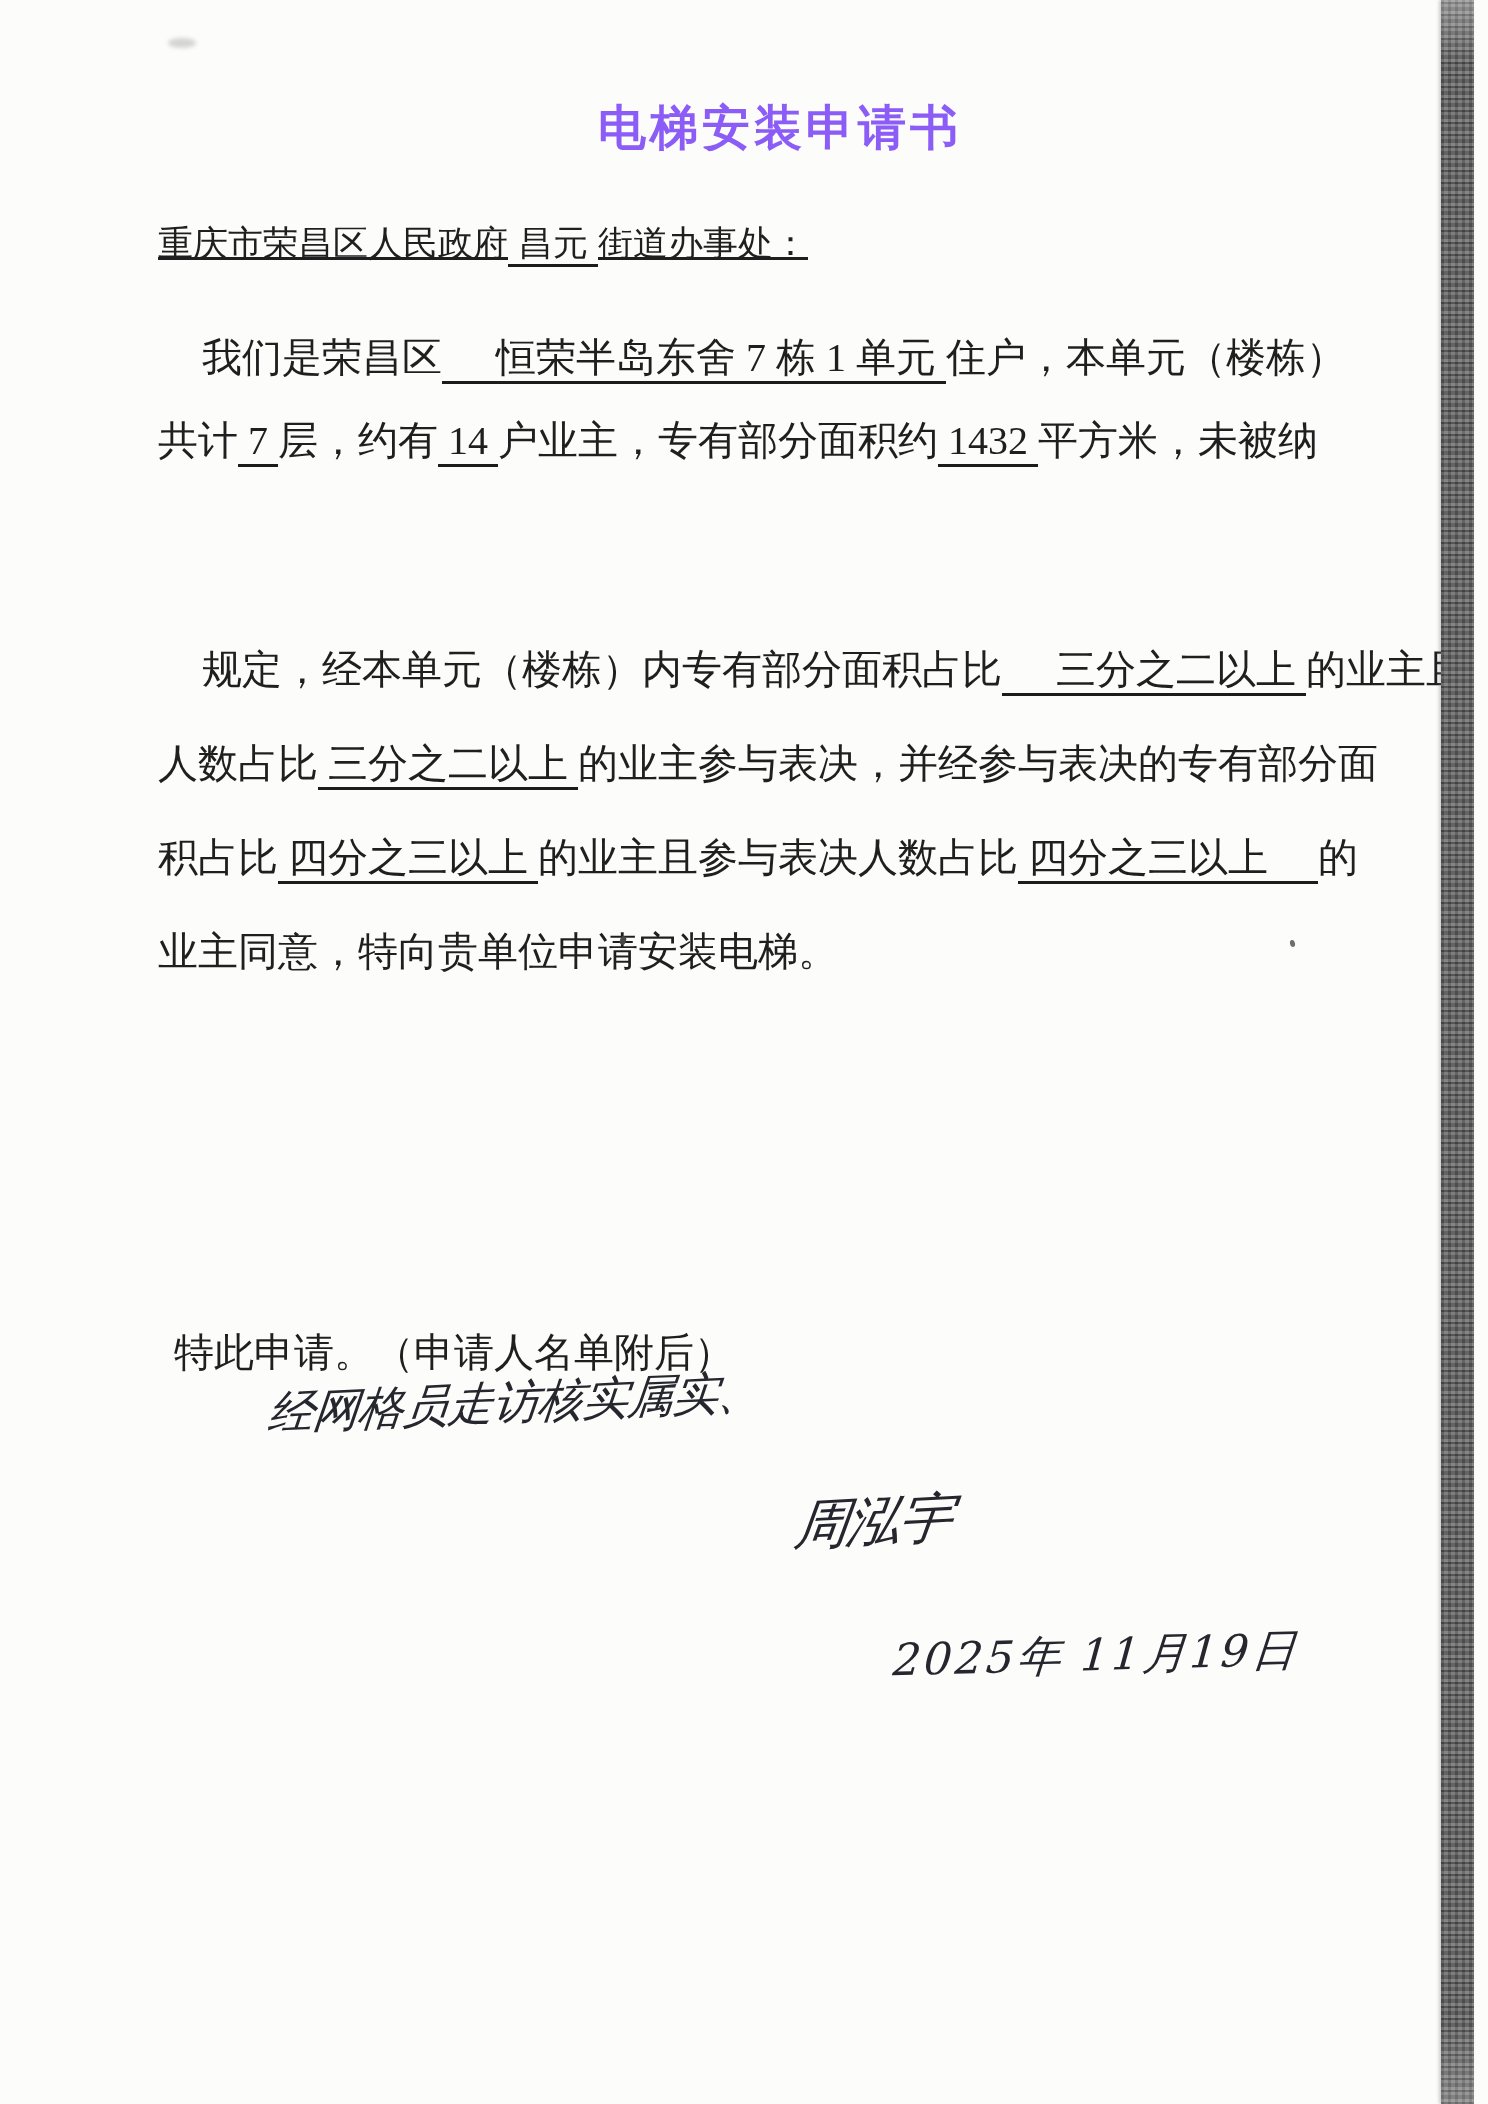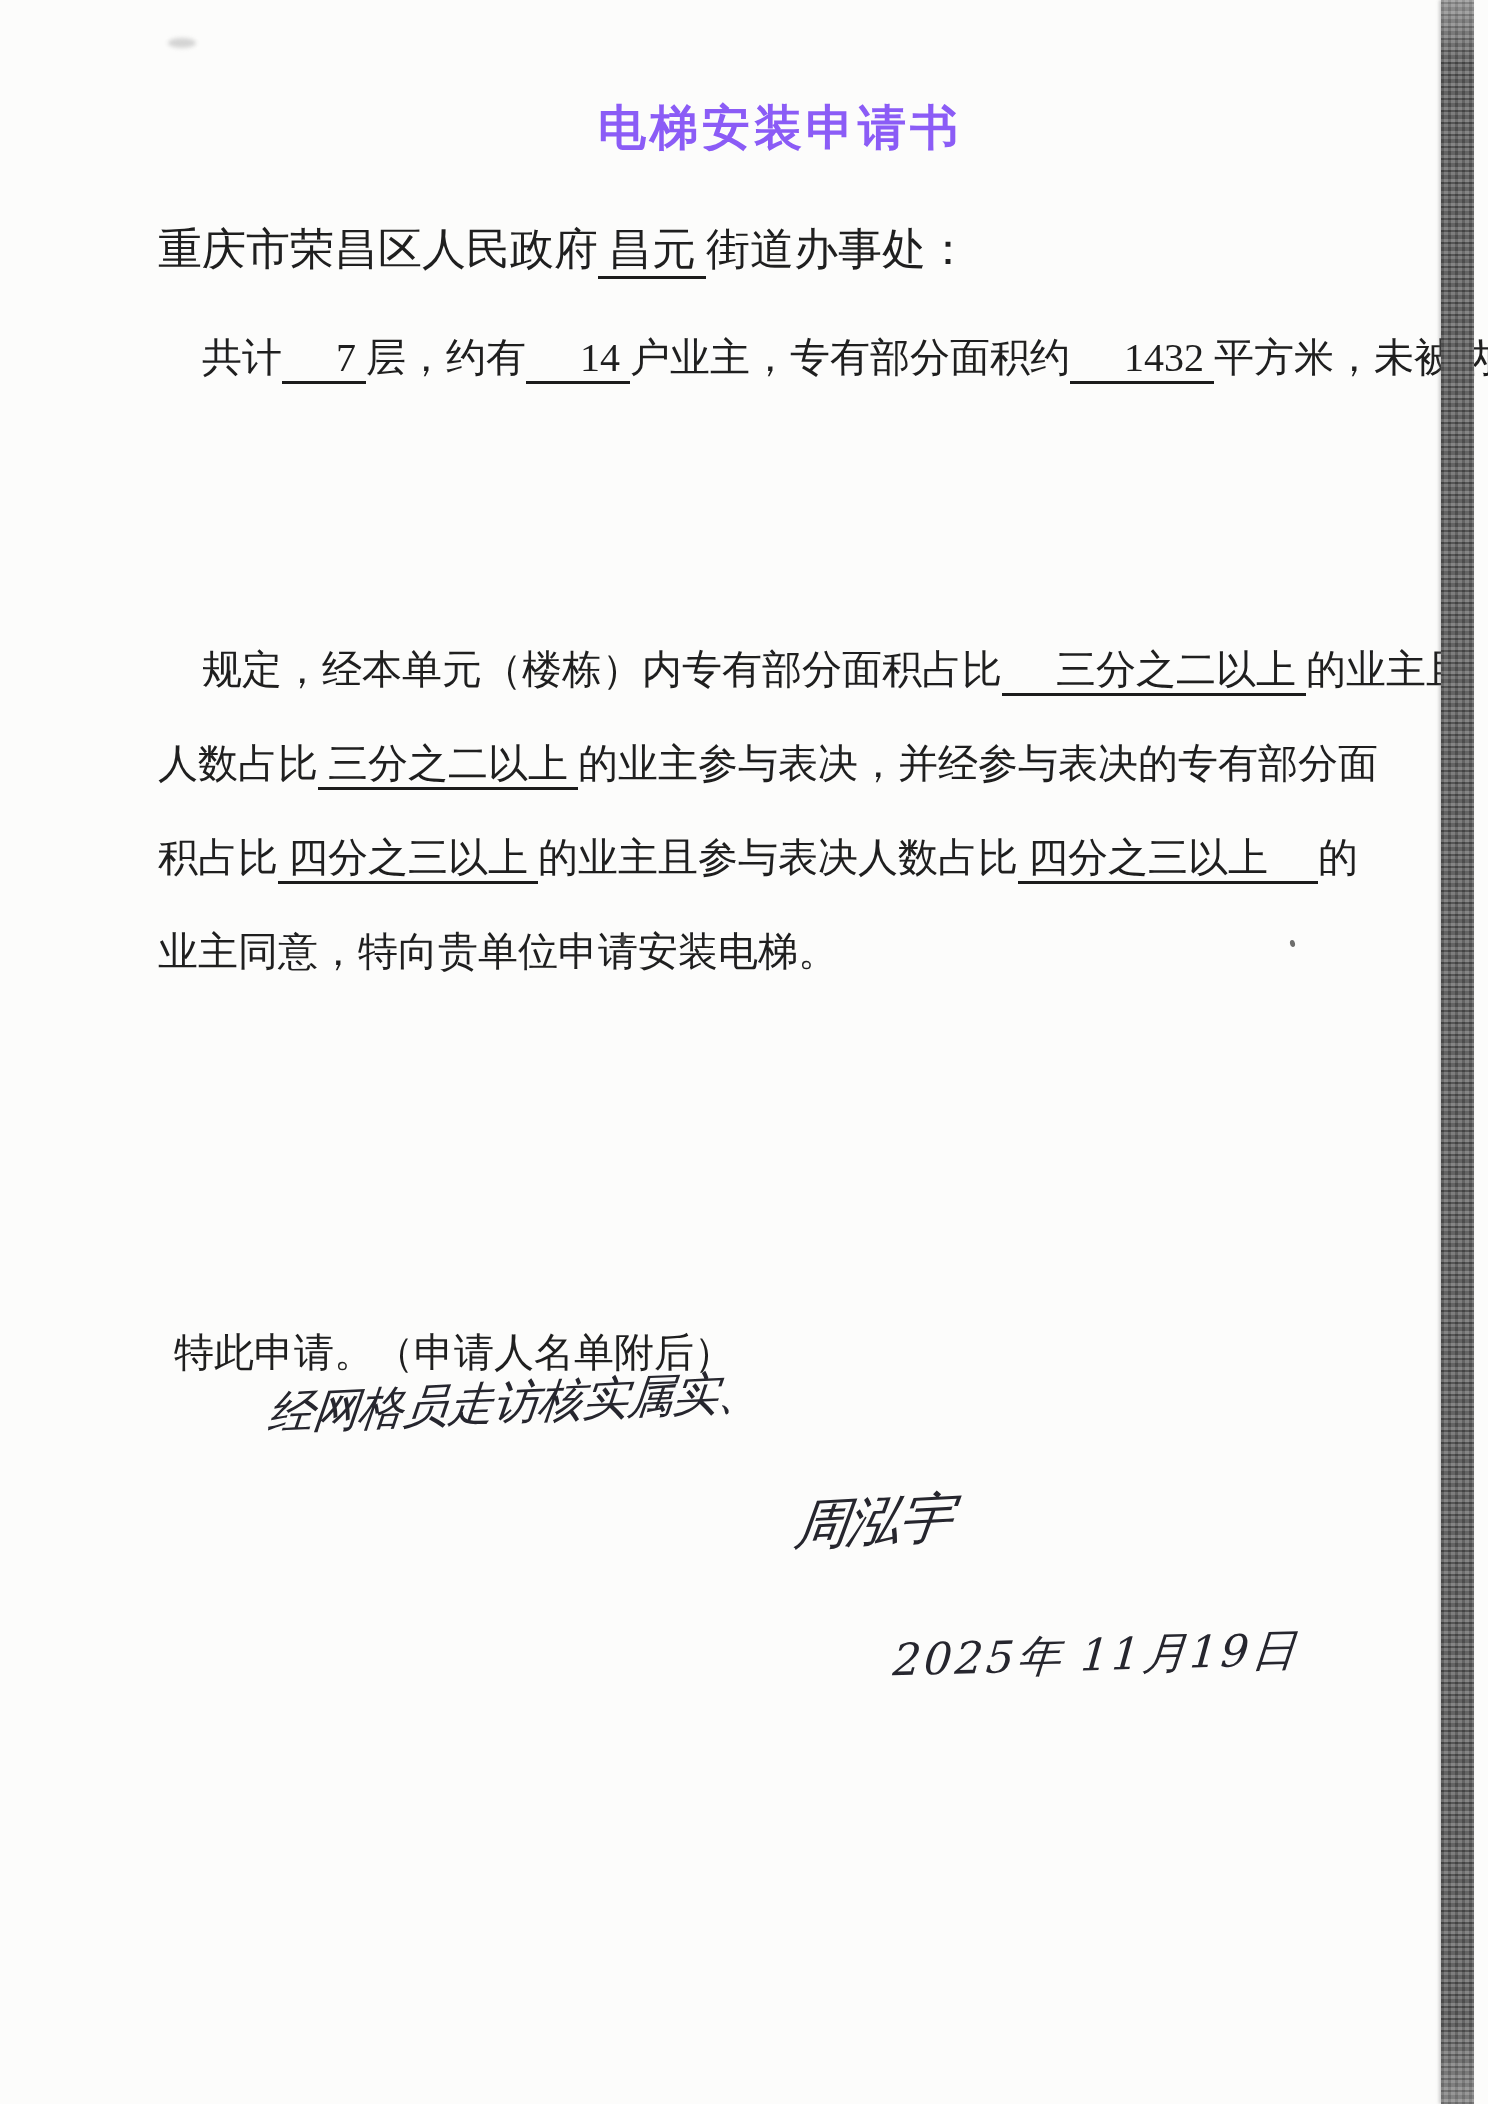--- a/index.html
+++ b/index.html
@@ -25,21 +25,21 @@
     position:absolute;top:96px;left:158px;width:1200px;
     text-align:center;
     transform:translateX(22px);
     font-family:"Liberation Sans","DejaVu Sans",sans-serif;
     font-weight:bold;
     font-size:48px;letter-spacing:4px;color:#8b5cf6;
     white-space:nowrap;
   }
   .salutation{
     position:absolute;top:220px;left:158px;
-    font-size:44px;white-space:nowrap;
+    font-size:35px;white-space:nowrap;text-decoration:underline;
   }
   .blank{
     display:inline-block;
     border-bottom:3px solid #1c1c1c;
     padding:0 10px;
     line-height:1.15;
   }
   .para{position:absolute;left:158px;width:1250px;}
   .para .line{white-space:nowrap;font-size:40px;}
   .para-unit{top:316px;}
@@ -84,20 +84,21 @@
 </head>
 <body>
 
 <div class="page">
 
   <div class="title">电梯安装申请书</div>
 
   <div class="salutation"><span>重庆市荣昌区人民政府</span><span class="blank">昌元</span><span>街道办事处：</span></div>
 
   <div class="para para-unit">
+      <div class="line"><span>我们是荣昌区</span><span class="blank">恒荣半岛东舍 7 栋 1 单元</span><span>住户，本单元（楼栋）</span></div>
       <div class="line"><span>共计</span><span class="blank">7</span><span>层，约有</span><span class="blank">14</span><span>户业主，专有部分面积约</span><span class="blank">1432</span><span>平方米，未被纳</span></div>
     </div>
 
   <div class="para para-legal">
       <div class="line"><span>规定，经本单元（楼栋）内专有部分面积占比</span><span class="blank">三分之二以上</span><span>的业主且</span></div>
       <div class="line"><span>人数占比</span><span class="blank">三分之二以上</span><span>的业主参与表决，并经参与表决的专有部分面</span></div>
       <div class="line"><span>积占比</span><span class="blank">四分之三以上</span><span>的业主且参与表决人数占比</span><span class="blank">四分之三以上　</span><span>的</span></div>
       <div class="line"><span>业主同意，特向贵单位申请安装电梯。</span></div>
     </div>
 

